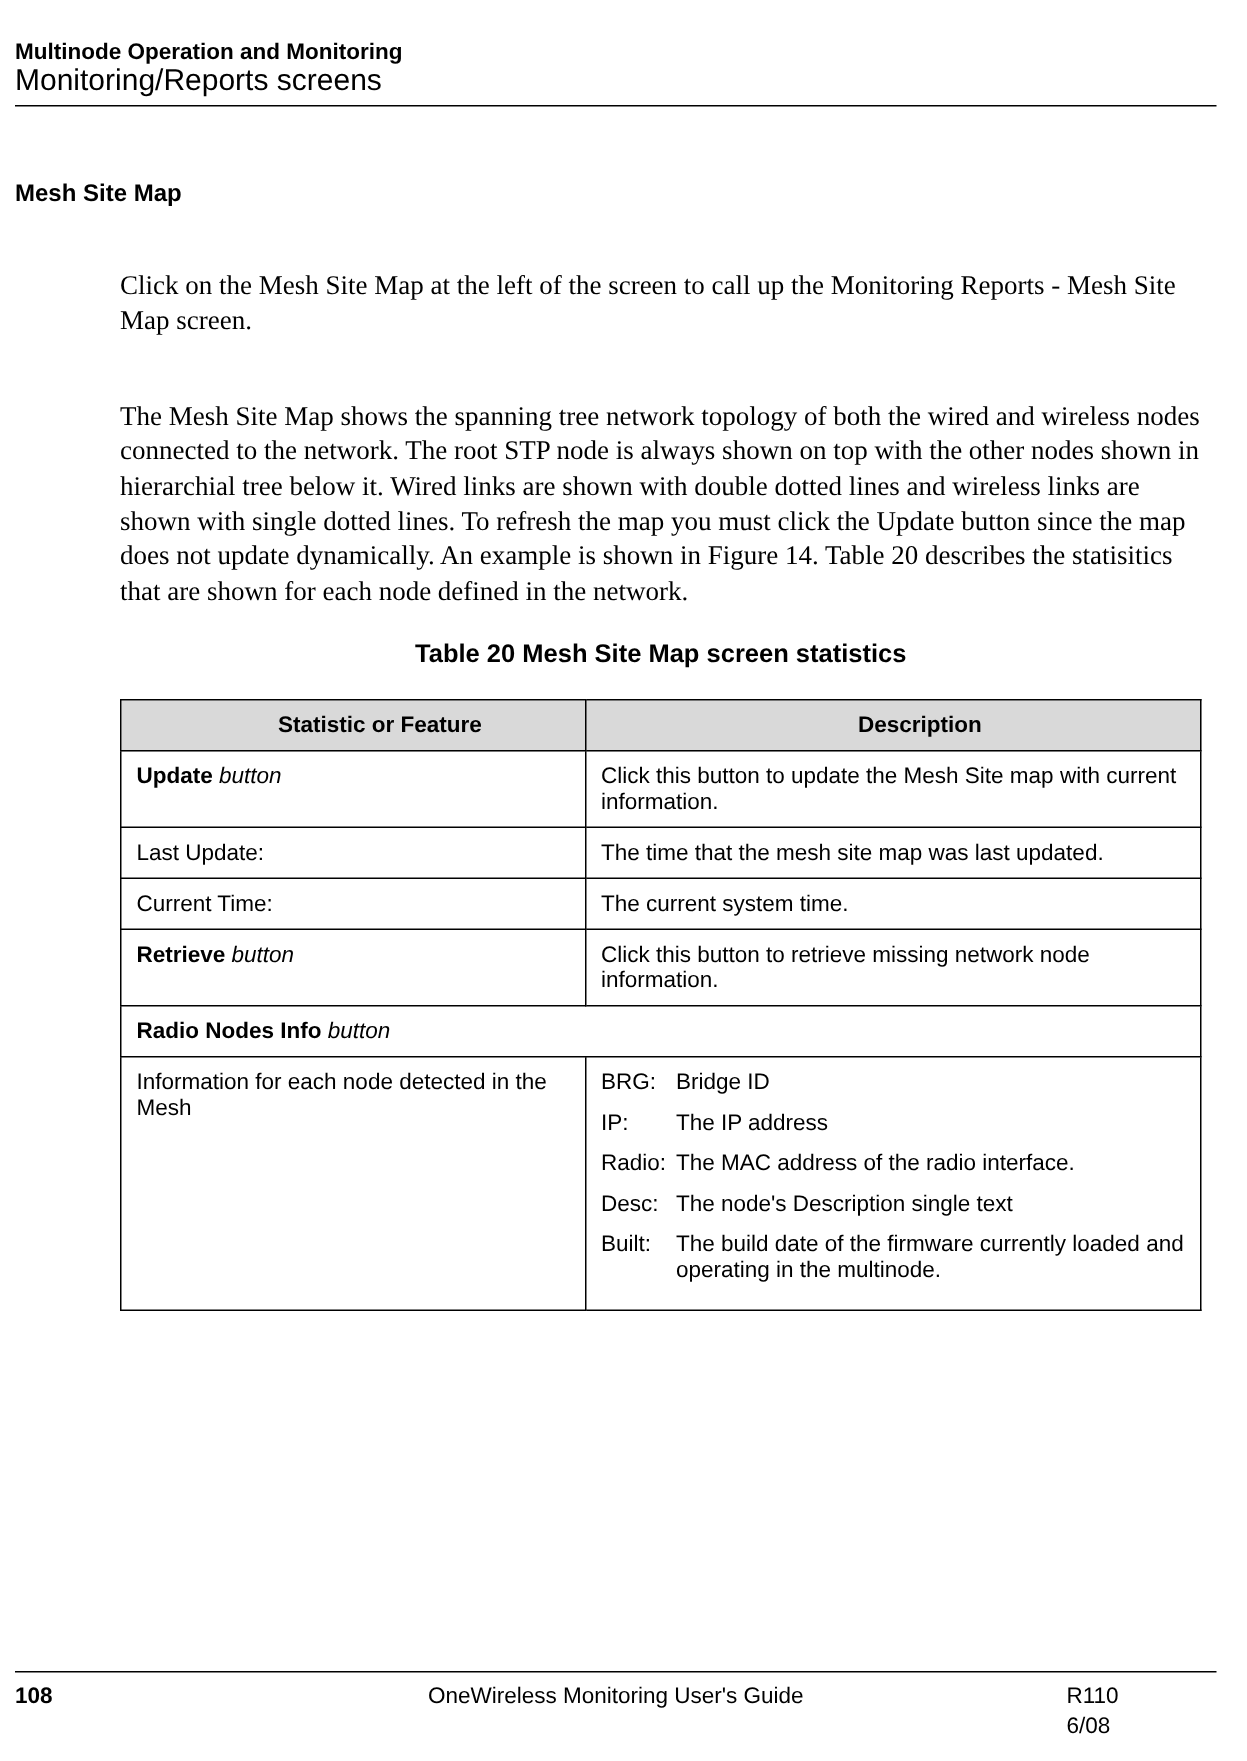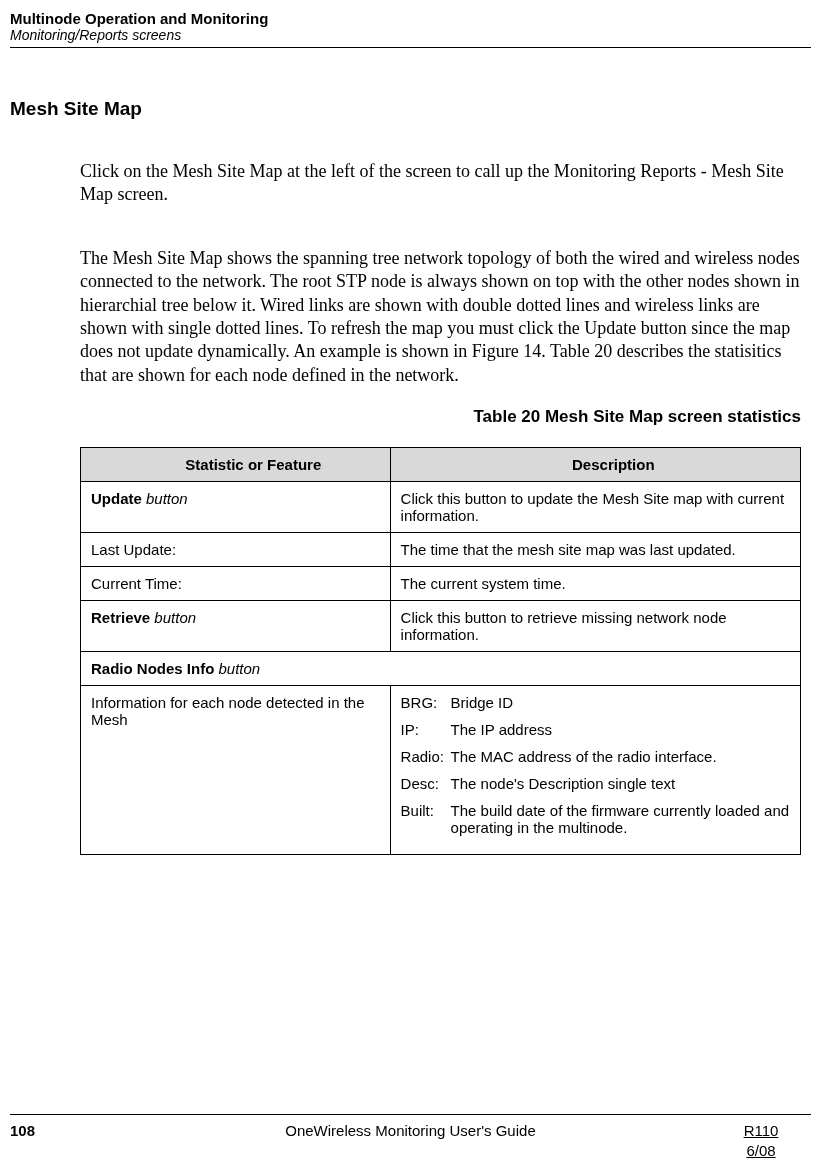--- a/index.html
+++ b/index.html
@@ -16,49 +16,49 @@
       color: #000;
       background: #fff;
       position: relative;
     }
     .header {
       margin-bottom: 4px;
     }
     .header-line1 {
       font-weight: bold;
       font-size: 15px;
+      margin-top: 16px;
     }
     .header-line2 {
-      font-size: 14px;
-      font-style: italic;
+      font-size: 20px;
     }
     .header-rule {
       border: none;
       border-top: 1px solid #000;
       margin-top: 2px;
       margin-bottom: 50px;
     }
     .section-title {
       font-weight: bold;
-      font-size: 19px;
+      font-size: 16px;
       margin-bottom: 20px;
     }
     .body-indent {
       margin-left: 70px;
       margin-right: 10px;
     }
     .para {
       font-family: 'Times New Roman', Times, serif;
       font-size: 18px;
       line-height: 1.3;
       margin-bottom: 16px;
       margin-top: 40px;
     }
     .table-caption {
-      text-align: right;
+      text-align: center;
       font-weight: bold;
       font-size: 17px;
       margin-top: 20px;
       margin-bottom: 20px;
     }
     .stats-table {
       border-collapse: collapse;
       width: 100%;
       margin-left: 0;
     }
@@ -116,23 +116,22 @@
     .footer-left {
       text-align: left;
       width: 100px;
       font-weight: bold;
     }
     .footer-center {
       text-align: center;
       flex: 1;
     }
     .footer-right {
-      text-align: center;
+      text-align: left;
       width: 100px;
-      text-decoration: underline;
     }
   </style>
 </head>
 <body>
 
 <div class="header">
   <div class="header-line1">Multinode Operation and Monitoring</div>
   <div class="header-line2">Monitoring/Reports screens</div>
 </div>
 <hr class="header-rule">

